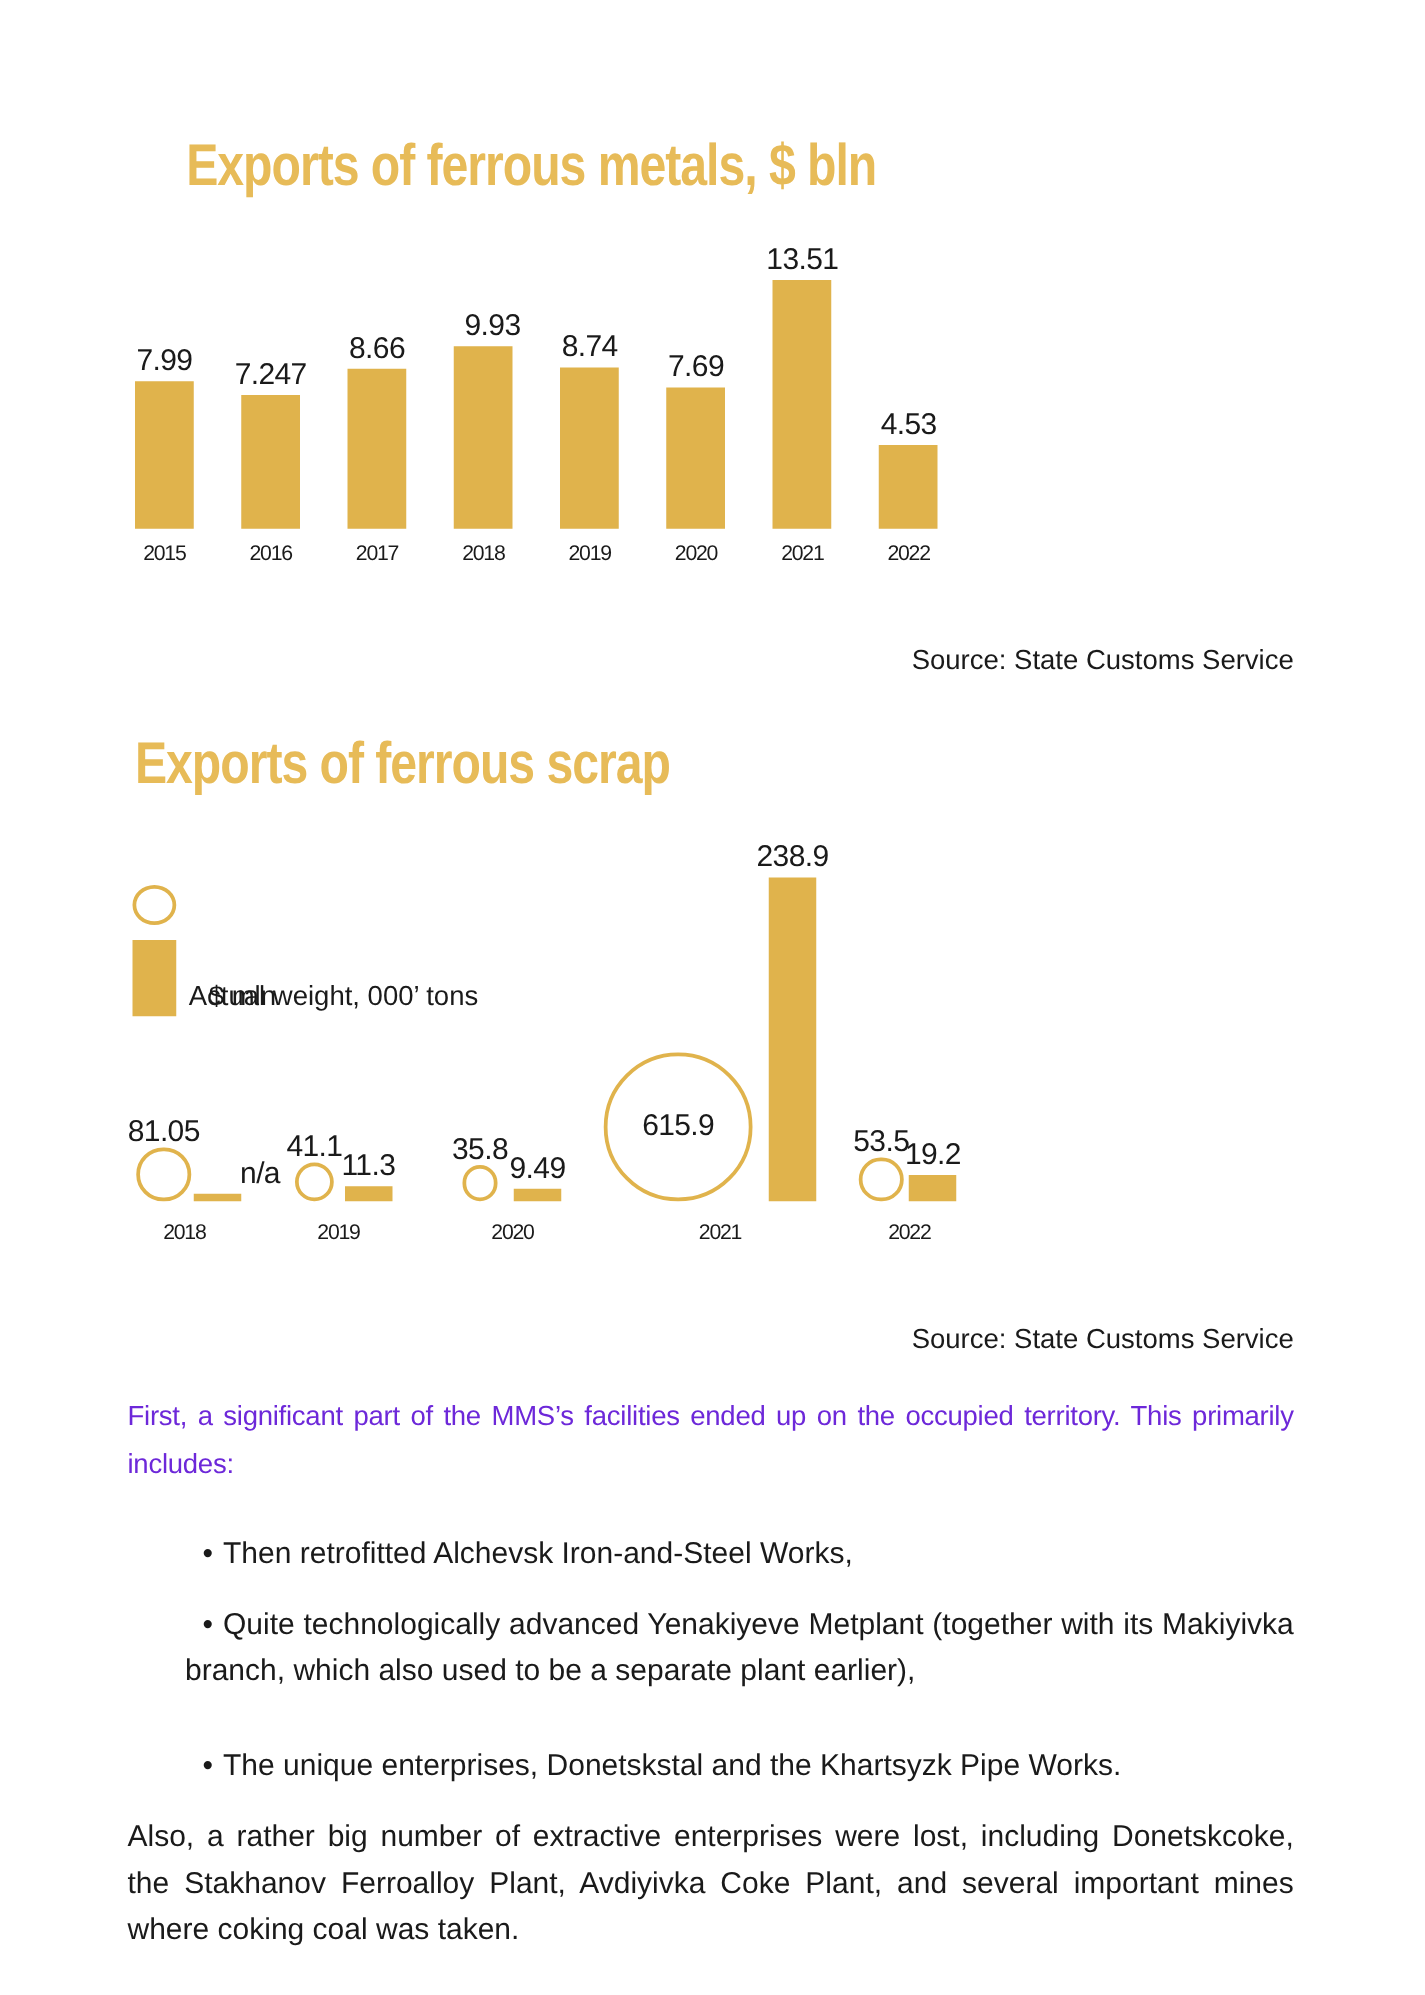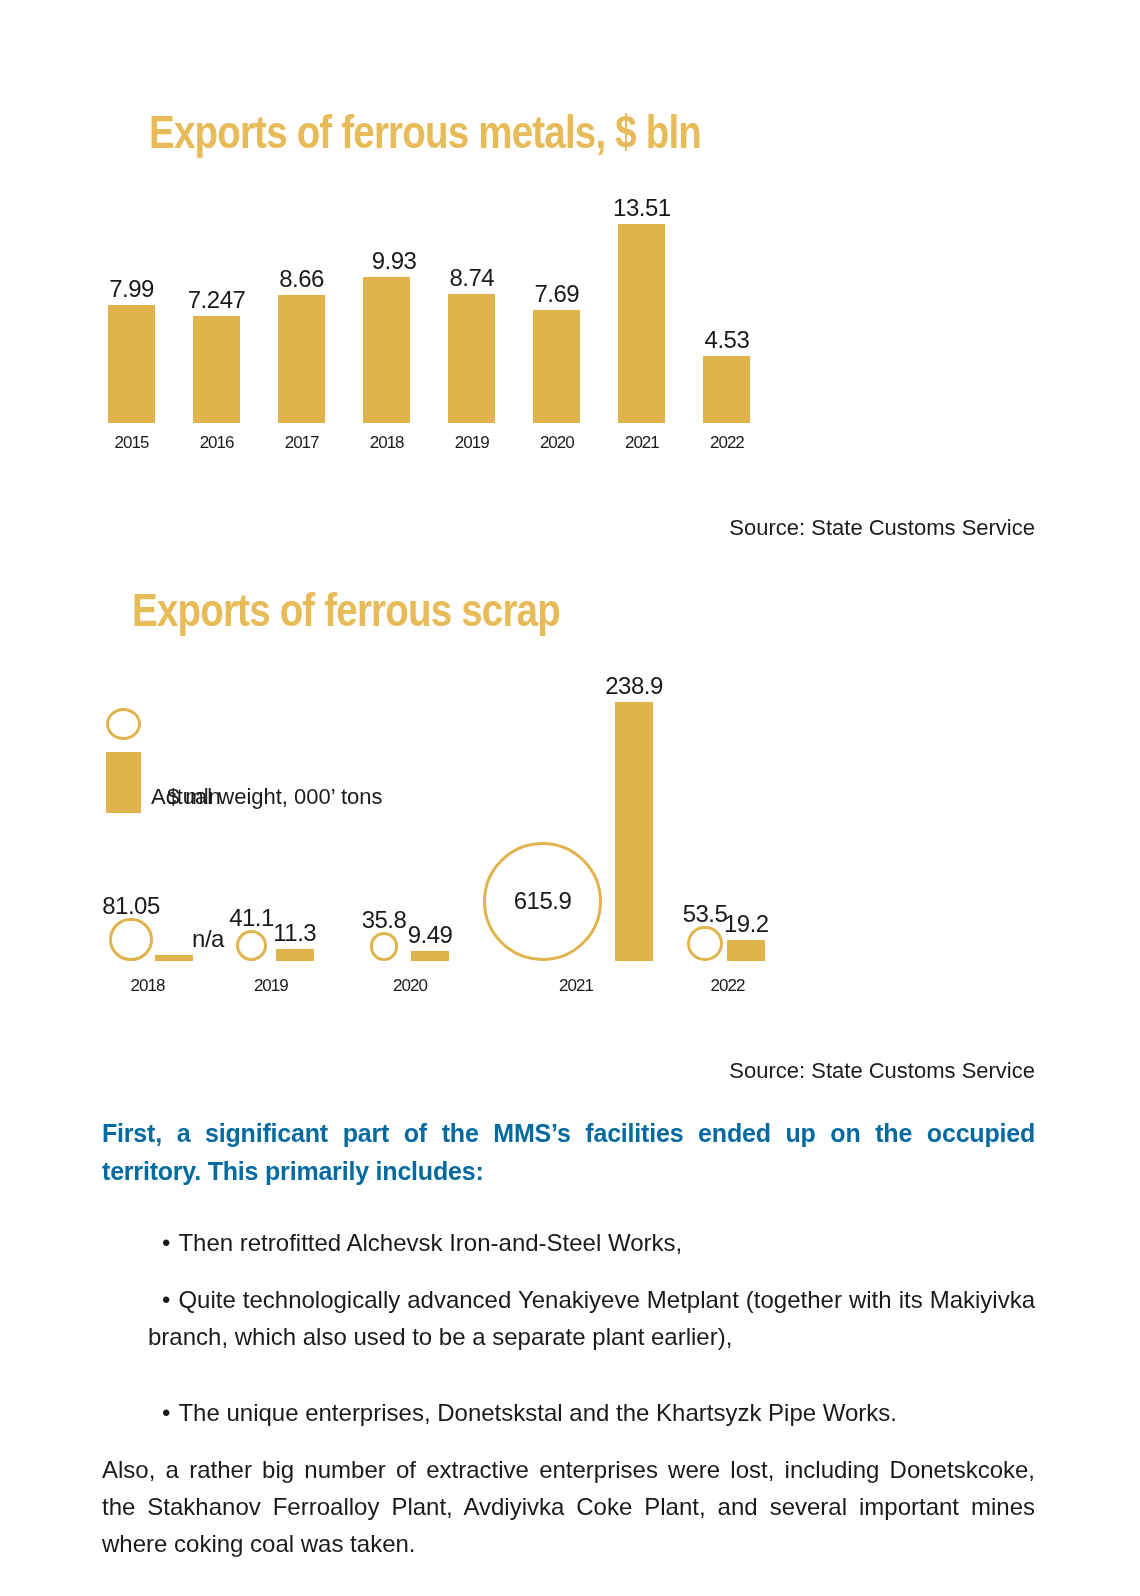--- a/index.html
+++ b/index.html
@@ -41,21 +41,21 @@
     font-size:22px;line-height:24px;color:var(--ink);
   }
   .legend-label{position:absolute;font-size:22px;line-height:24px;color:var(--ink);white-space:nowrap;}
   .legend-circle{position:absolute;border:3px solid var(--gold);border-radius:50%;box-sizing:border-box;}
   .legend-swatch{position:absolute;background:var(--gold);}
   .para{
     position:absolute;left:102px;width:933px;
     font-size:24px;line-height:37px;color:var(--ink);
     text-align:justify;
   }
-  .intro{font-weight:700;font-size:25px;line-height:38px;color:#0369a1;letter-spacing:-0.2px;}
+  .intro{font-weight:400;font-size:22px;line-height:38px;color:#6d28d9;letter-spacing:-0.2px;}
   .bullet{width:887px;padding-left:46px;text-indent:14px;}
   .marker{margin-right:8px;}
 </style>
 </head>
 <body>
 
 <div class="page">
 
   <h1 class="gtitle" style="top:104px;margin-left:41px;"><span class="h-inner">Exports of ferrous metals, $ bln</span></h1>
 
@@ -81,21 +81,21 @@
       <div class="gbar" style="left: 618.36px; bottom: 0px; width: 47px; height: 199.002px;"></div>
       <div class="clabel" style="left: 581.86px; bottom: 203.002px; width: 120px;">13.51</div>
       <div class="cyear" style="left: 581.86px; top: 240px; width: 120px;">2021</div>
       <div class="gbar" style="left: 703.42px; bottom: 0px; width: 47px; height: 66.7269px;"></div>
       <div class="clabel" style="left: 666.92px; bottom: 70.7269px; width: 120px;">4.53</div>
       <div class="cyear" style="left: 666.92px; top: 240px; width: 120px;">2022</div>
     </div>
 
   <div class="source" style="top:516px;">Source: State Customs Service</div>
 
-  <h1 class="gtitle" style="top:582px;margin-left:24px;"><span class="h-inner">Exports of ferrous scrap</span></h1>
+  <h1 class="gtitle" style="top:582px;"><span class="h-inner">Exports of ferrous scrap</span></h1>
 
   <div class="legend-circle" style="left:106px;top:708px;width:35px;height:32px;"></div>
   <div class="legend-label" style="left:151px;top:744px;margin-top:41px;">Actual weight, 000’ tons</div>
   <div class="legend-swatch" style="left:106px;top:752px;width:35px;height:61px;"></div>
   <div class="legend-label" style="left:167px;top:785px;">$ mln</div>
 
   <div id="chart2" class="chart" style="top:655px;height:306px;">
       <div class="gcircle" style="left: 109.325px; bottom: 0px; width: 43.35px; height: 43.35px;"></div>
       <div class="clabel" style="left: 71px; bottom: 43.35px; width: 120px;">81.05</div>
       <div class="gbar" style="left: 155px; bottom: 0px; width: 38px; height: 6.5px;"></div>

